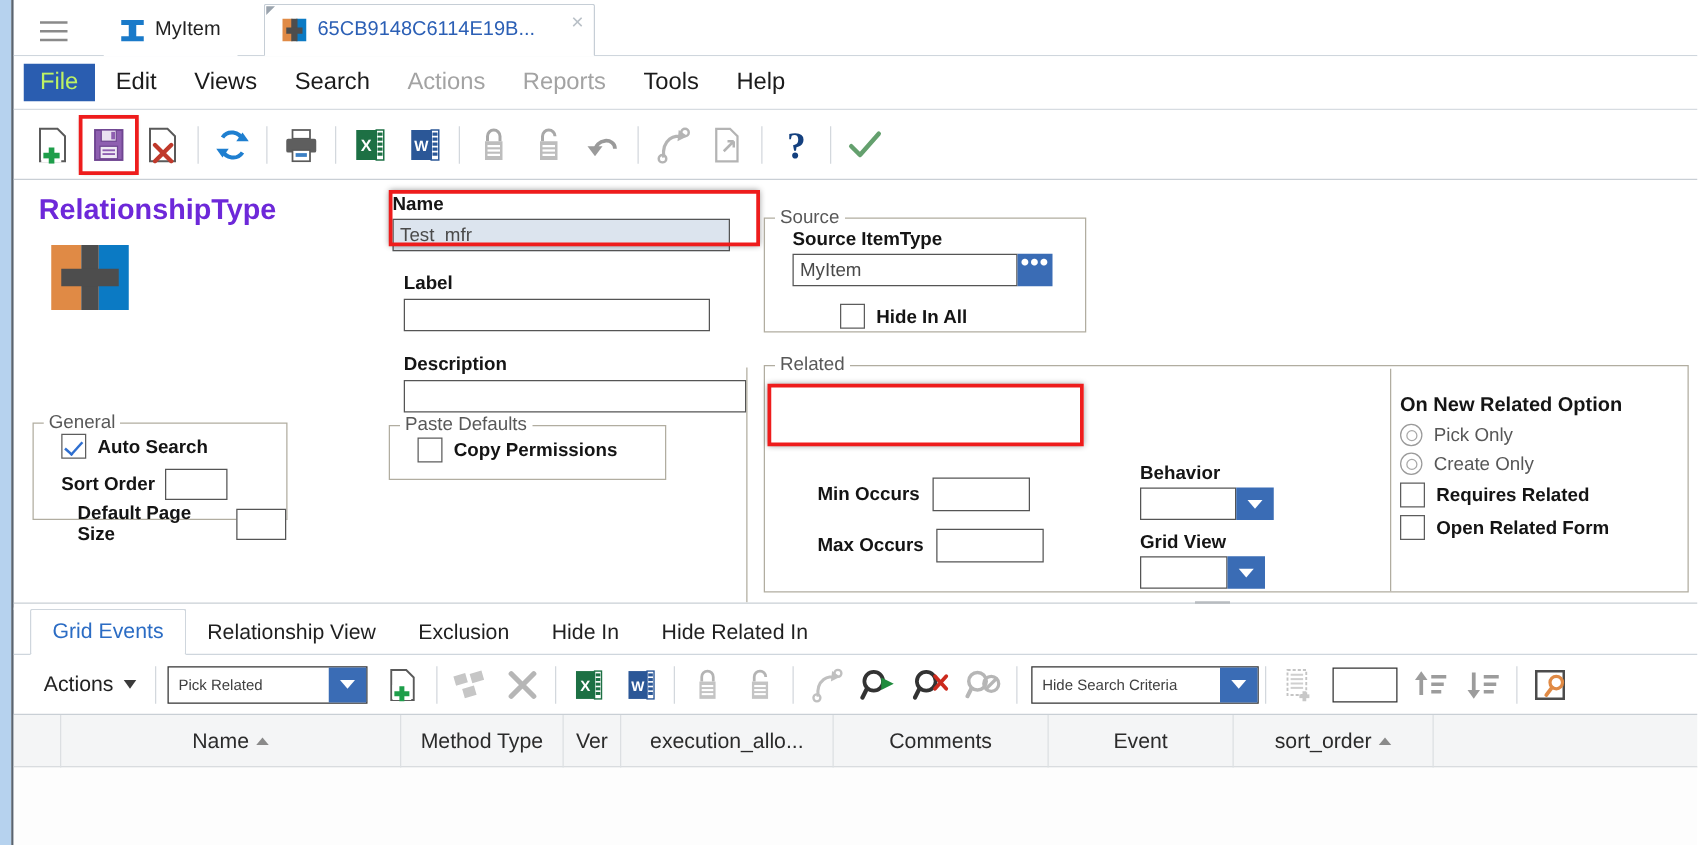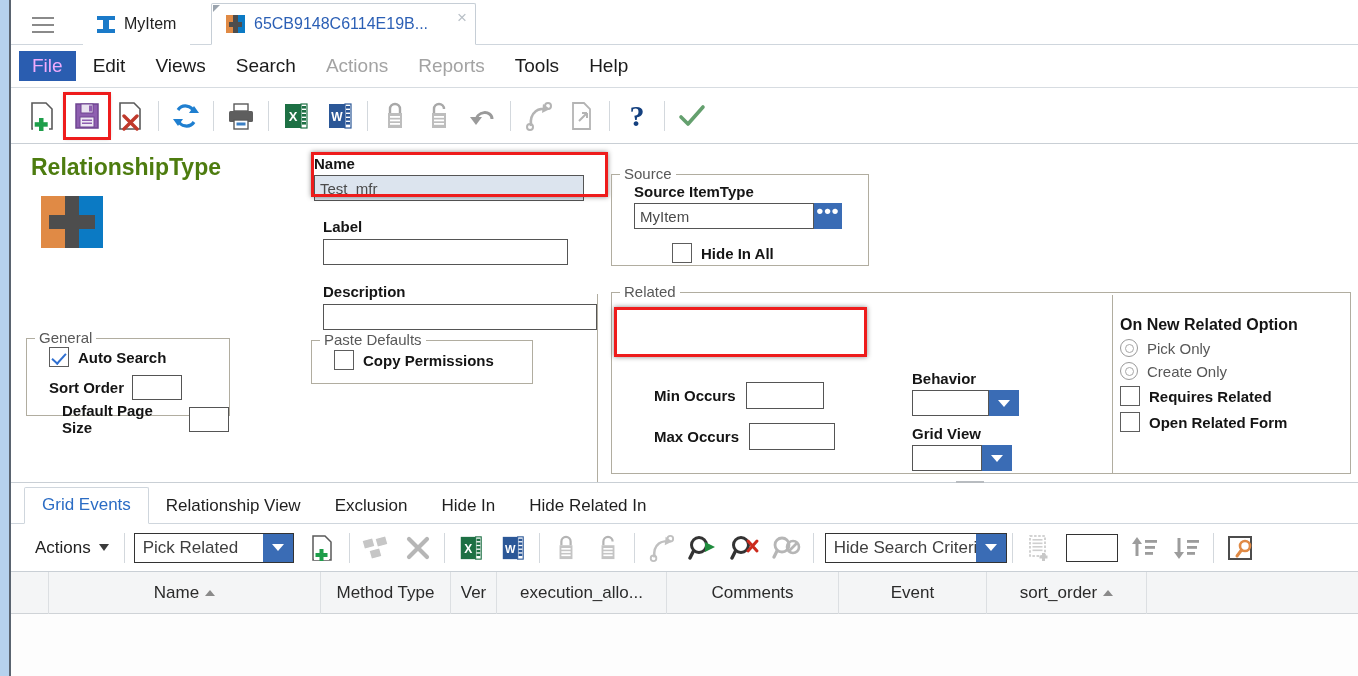--- a/index.html
+++ b/index.html
@@ -73,21 +73,21 @@
 
   
   .menubar{
     position:absolute; left:11px; top:45px; right:0; height:43px;
     background:#ffffff; display:flex; align-items:center;
     border-bottom:1px solid #d7dce1;
   }
   .menuitem{
     font-size:19px; padding:4px 13px; margin-left:4px; color:#1b1b1b; cursor:pointer;
   }
-  .menuitem.sel{ background:#2a5db0; color:#f0abfc; margin-left:8px; }
+  .menuitem.sel{ background:#2a5db0; color:#bef264; margin-left:8px; }
   .menuitem.dis{ color:#a3a3a3; cursor:default; }
 
   
   .toolbar1{
     position:absolute; left:11px; top:88px; right:0; height:56px;
     background:#ffffff; display:flex; align-items:center; gap:0px;
     border-bottom:1px solid #c9cfd5;
   }
   .tbtn{
     width:44px; height:44px; display:flex; align-items:center; justify-content:center;
@@ -100,21 +100,21 @@
     box-shadow:0 0 4px rgba(0,0,0,.45);
   }
 
   
   .form{
     position:absolute; left:11px; top:144px; right:0; height:338px;
     background:#ffffff;
   }
   .title{
     position:absolute; left:20px; top:10px;
-    font-size:23px; font-weight:bold; color:#4d7c0f;
+    font-size:23px; font-weight:bold; color:#6d28d9;
   }
   .ico-rt-big{ position:absolute; left:30px; top:52px; width:62px;height:52px;}
   .ico-rt-big .l{position:absolute;left:0;top:0;width:24px;height:52px;background:#e08a45;}
   .ico-rt-big .r{position:absolute;right:0;top:0;width:24px;height:52px;background:#0b7ac4;}
   .ico-rt-big .ph{position:absolute;left:8px;top:19px;width:46px;height:14px;background:#4d4d4d;}
   .ico-rt-big .pv{position:absolute;left:24px;top:0px;width:14px;height:52px;background:#4d4d4d;}
 
   .fld-label{ font-size:15px; font-weight:bold; color:#151515; }
   .txtbox{
     border:1px solid #555; background:#ffffff; height:26px;
@@ -209,21 +209,21 @@
     color:#222; padding:4px 10px; margin-left:14px; cursor:pointer;
   }
   .caret-dn{
     width:0;height:0;border-width:7px 5px 0 5px;border-style:solid;
     border-color:#3b3b3b transparent transparent transparent;
   }
   .combo{
     display:flex; align-items:center; border:1.5px solid #333; height:30px;
     background:#fff; margin-left:4px;
   }
-  .combo .val{ font-size:17px; color:#3f3f3f; padding:0 8px; white-space:nowrap; }
+  .combo .val{ font-size:12px; color:#3f3f3f; padding:0 8px; white-space:nowrap; }
   .combo .dd{ background:#3a6cb5; width:30px; height:28px; display:flex; align-items:center; justify-content:center;}
   .combo .dd::after{ content:""; border-width:7px 6px 0 6px; border-style:solid; border-color:#fff transparent transparent transparent;}
   .t2btn{ width:42px;height:40px; display:flex;align-items:center;justify-content:center; cursor:pointer; flex:0 0 auto;}
   .smallbox{ width:52px;height:28px;border:1.5px solid #333;background:#fff; flex:0 0 auto; margin:0 6px;}
 
   
   .grid{
     position:absolute; left:11px; top:572px; right:0; bottom:0; background:#fdfdfd;
   }
   .ghead{

